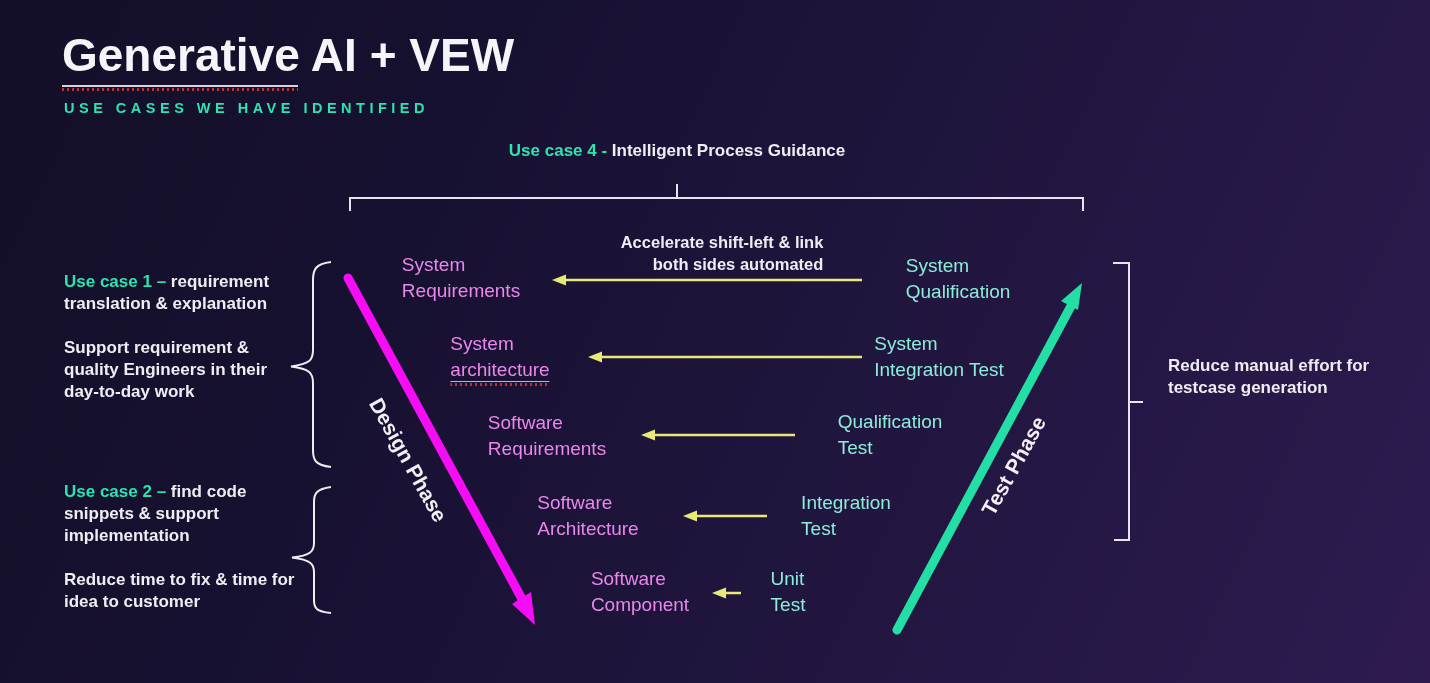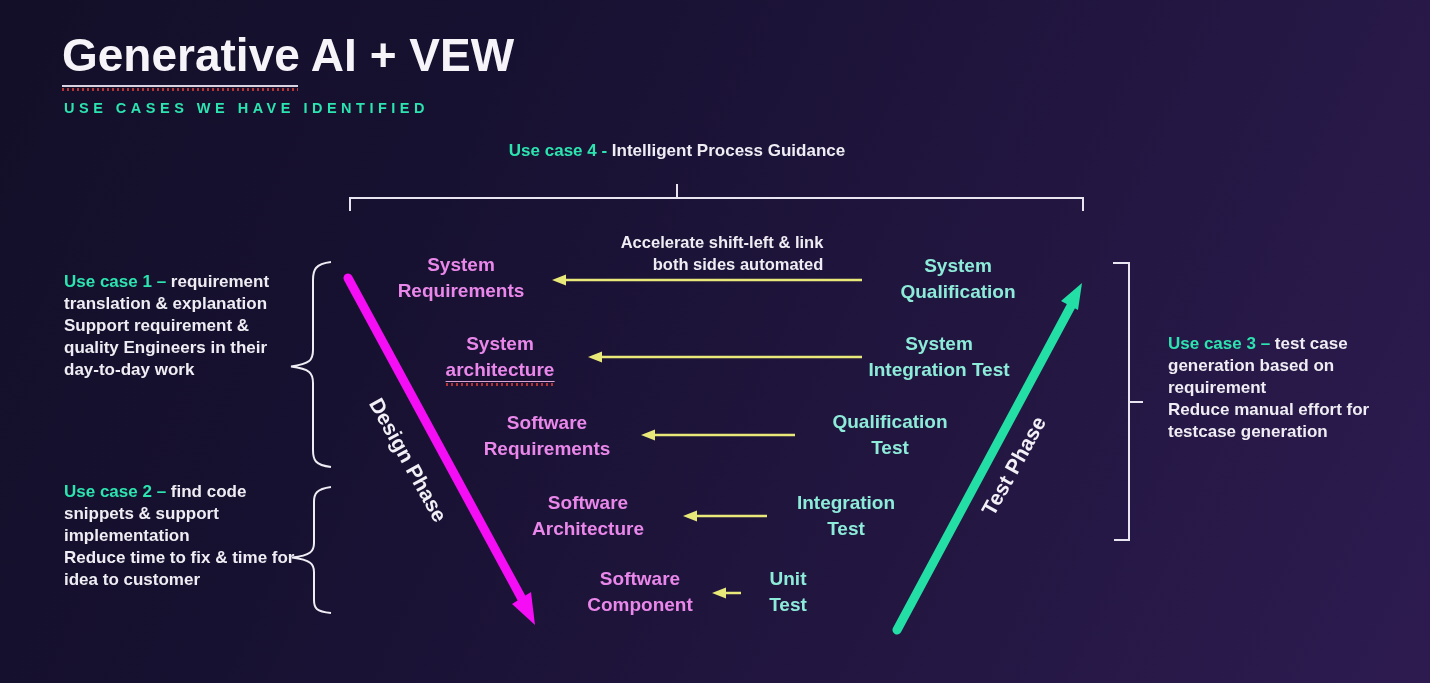--- a/index.html
+++ b/index.html
@@ -27,25 +27,25 @@
   }
 
   .uc4-line {
     position:absolute; left:677px; top:141px; transform:translateX(-50%);
     font-size:17px; font-weight:600; white-space:nowrap; color:#efedf3;
   }
   .teal-label { color:#2ce4b0; }
 
   .note { position:absolute; font-size:17px; font-weight:700; line-height:22px; color:#efedf3; }
   .note p { margin:0; }
-  .note .note-detail { }
+  .note .note-detail { margin-top:22px; }
 
   .vitem {
     position:absolute; transform:translateX(-50%);
-    text-align:center; font-size:19px; font-weight:700; line-height:26px; white-space:nowrap;
+    text-align:left; font-size:19px; font-weight:400; line-height:26px; white-space:nowrap;
   }
   .vitem span { display:block; }
   .vitem.magenta { color:#ea87ea; }
   .vitem.tealtxt { color:#8debd9; }
   .arch-wrap { position:relative; display:inline-block; }
   .arch-wrap .solid-line { position:absolute; left:0; right:0; bottom:1px; height:1.5px; background:#dca4d4; }
   .arch-wrap .squiggle { position:absolute; left:0; right:0; bottom:-3px; height:3px;
     background: repeating-linear-gradient(90deg,#b63434 0 2px, transparent 2px 5px); }
 
   .arrow-note {
@@ -111,21 +111,20 @@
     <p class="note-head" style="width:215px;"><span class="teal-label">Use case 1 –</span><span> requirement translation &amp; explanation</span></p>
     <p class="note-detail" style="width:215px;">Support requirement &amp; quality Engineers in their day-to-day work</p>
   </div>
 
   <div class="note" style="left:64px; top:481px; width:245px;">
     <p class="note-head" style="width:190px;"><span class="teal-label">Use case 2 –</span><span> find code snippets &amp; support implementation</span></p>
     <p class="note-detail" style="width:232px;">Reduce time to fix &amp; time for idea to customer</p>
   </div>
 
   <div class="note" style="left:1168px; top:333px; width:220px;">
-    <p class="note-head" style="width:190px;"><span class="teal-label">Use case 3 –</span><span> test case generation based on requirement</span></p>
     <p class="note-detail" style="width:212px;">Reduce manual effort for testcase generation</p>
   </div>
 
   <div class="arrow-note">
     <span>Accelerate shift-left &amp; link</span>
     <span>both sides automated</span>
   </div>
 
   <div class="vitem magenta" style="left:461px; top:252px;">
     <span>System</span>

